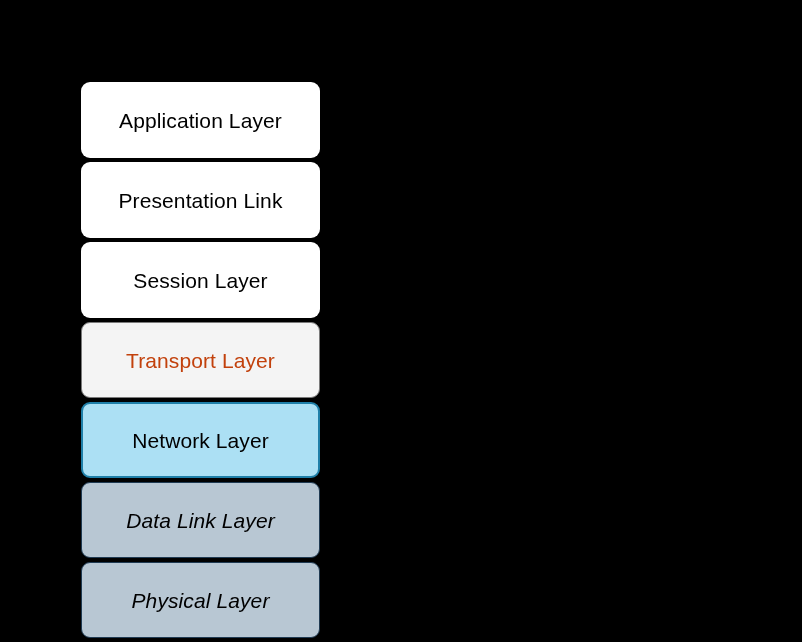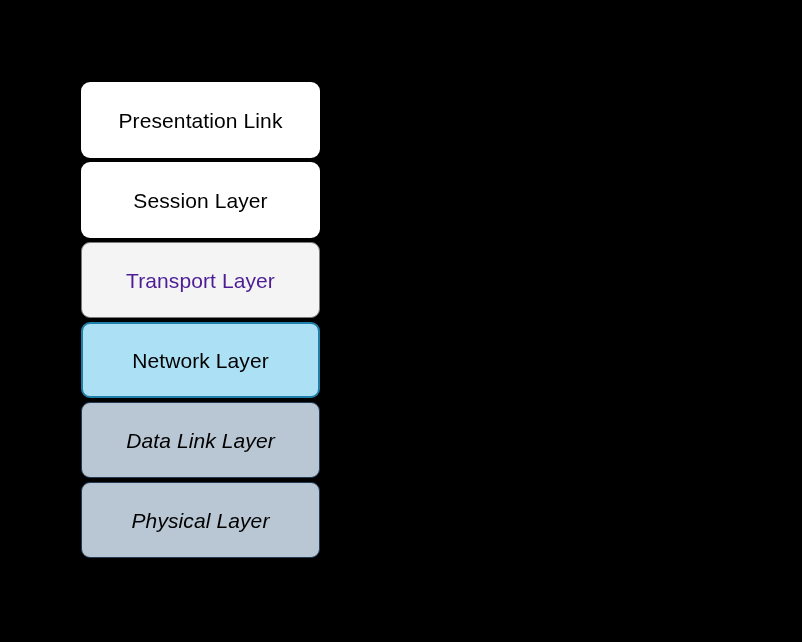--- a/index.html
+++ b/index.html
@@ -54,21 +54,21 @@
     background: #ffffff;
     border: none;
   }
   .v-white .layer-label { color: #000000; }
 
   
   .v-muted {
     background: #f4f4f4;
     border: 1.5px solid #7a7a7a;
   }
-  .v-muted .layer-label { color: #4c1d95; }
+  .v-muted .layer-label { color: #c2410c; }
 
   
   .v-highlight {
     background: #ace0f4;
     border: 2px solid #1f7fa8;
   }
   .v-highlight .layer-label { color: #000000; }
 
   
   .v-slate {
@@ -78,20 +78,23 @@
   }
   .v-slate .layer-label { color: #000000; }
 </style>
 </head>
 <body>
 
 <div id="canvas">
 
   <div class="layer-stack">
 
+    <div class="layer-box v-white">
+      <span class="layer-label">Application Layer</span>
+    </div>
 
     <div class="layer-box v-white">
       <span class="layer-label">Presentation Link</span>
     </div>
 
     <div class="layer-box v-white">
       <span class="layer-label">Session Layer</span>
     </div>
 
     <div class="layer-box v-muted">

